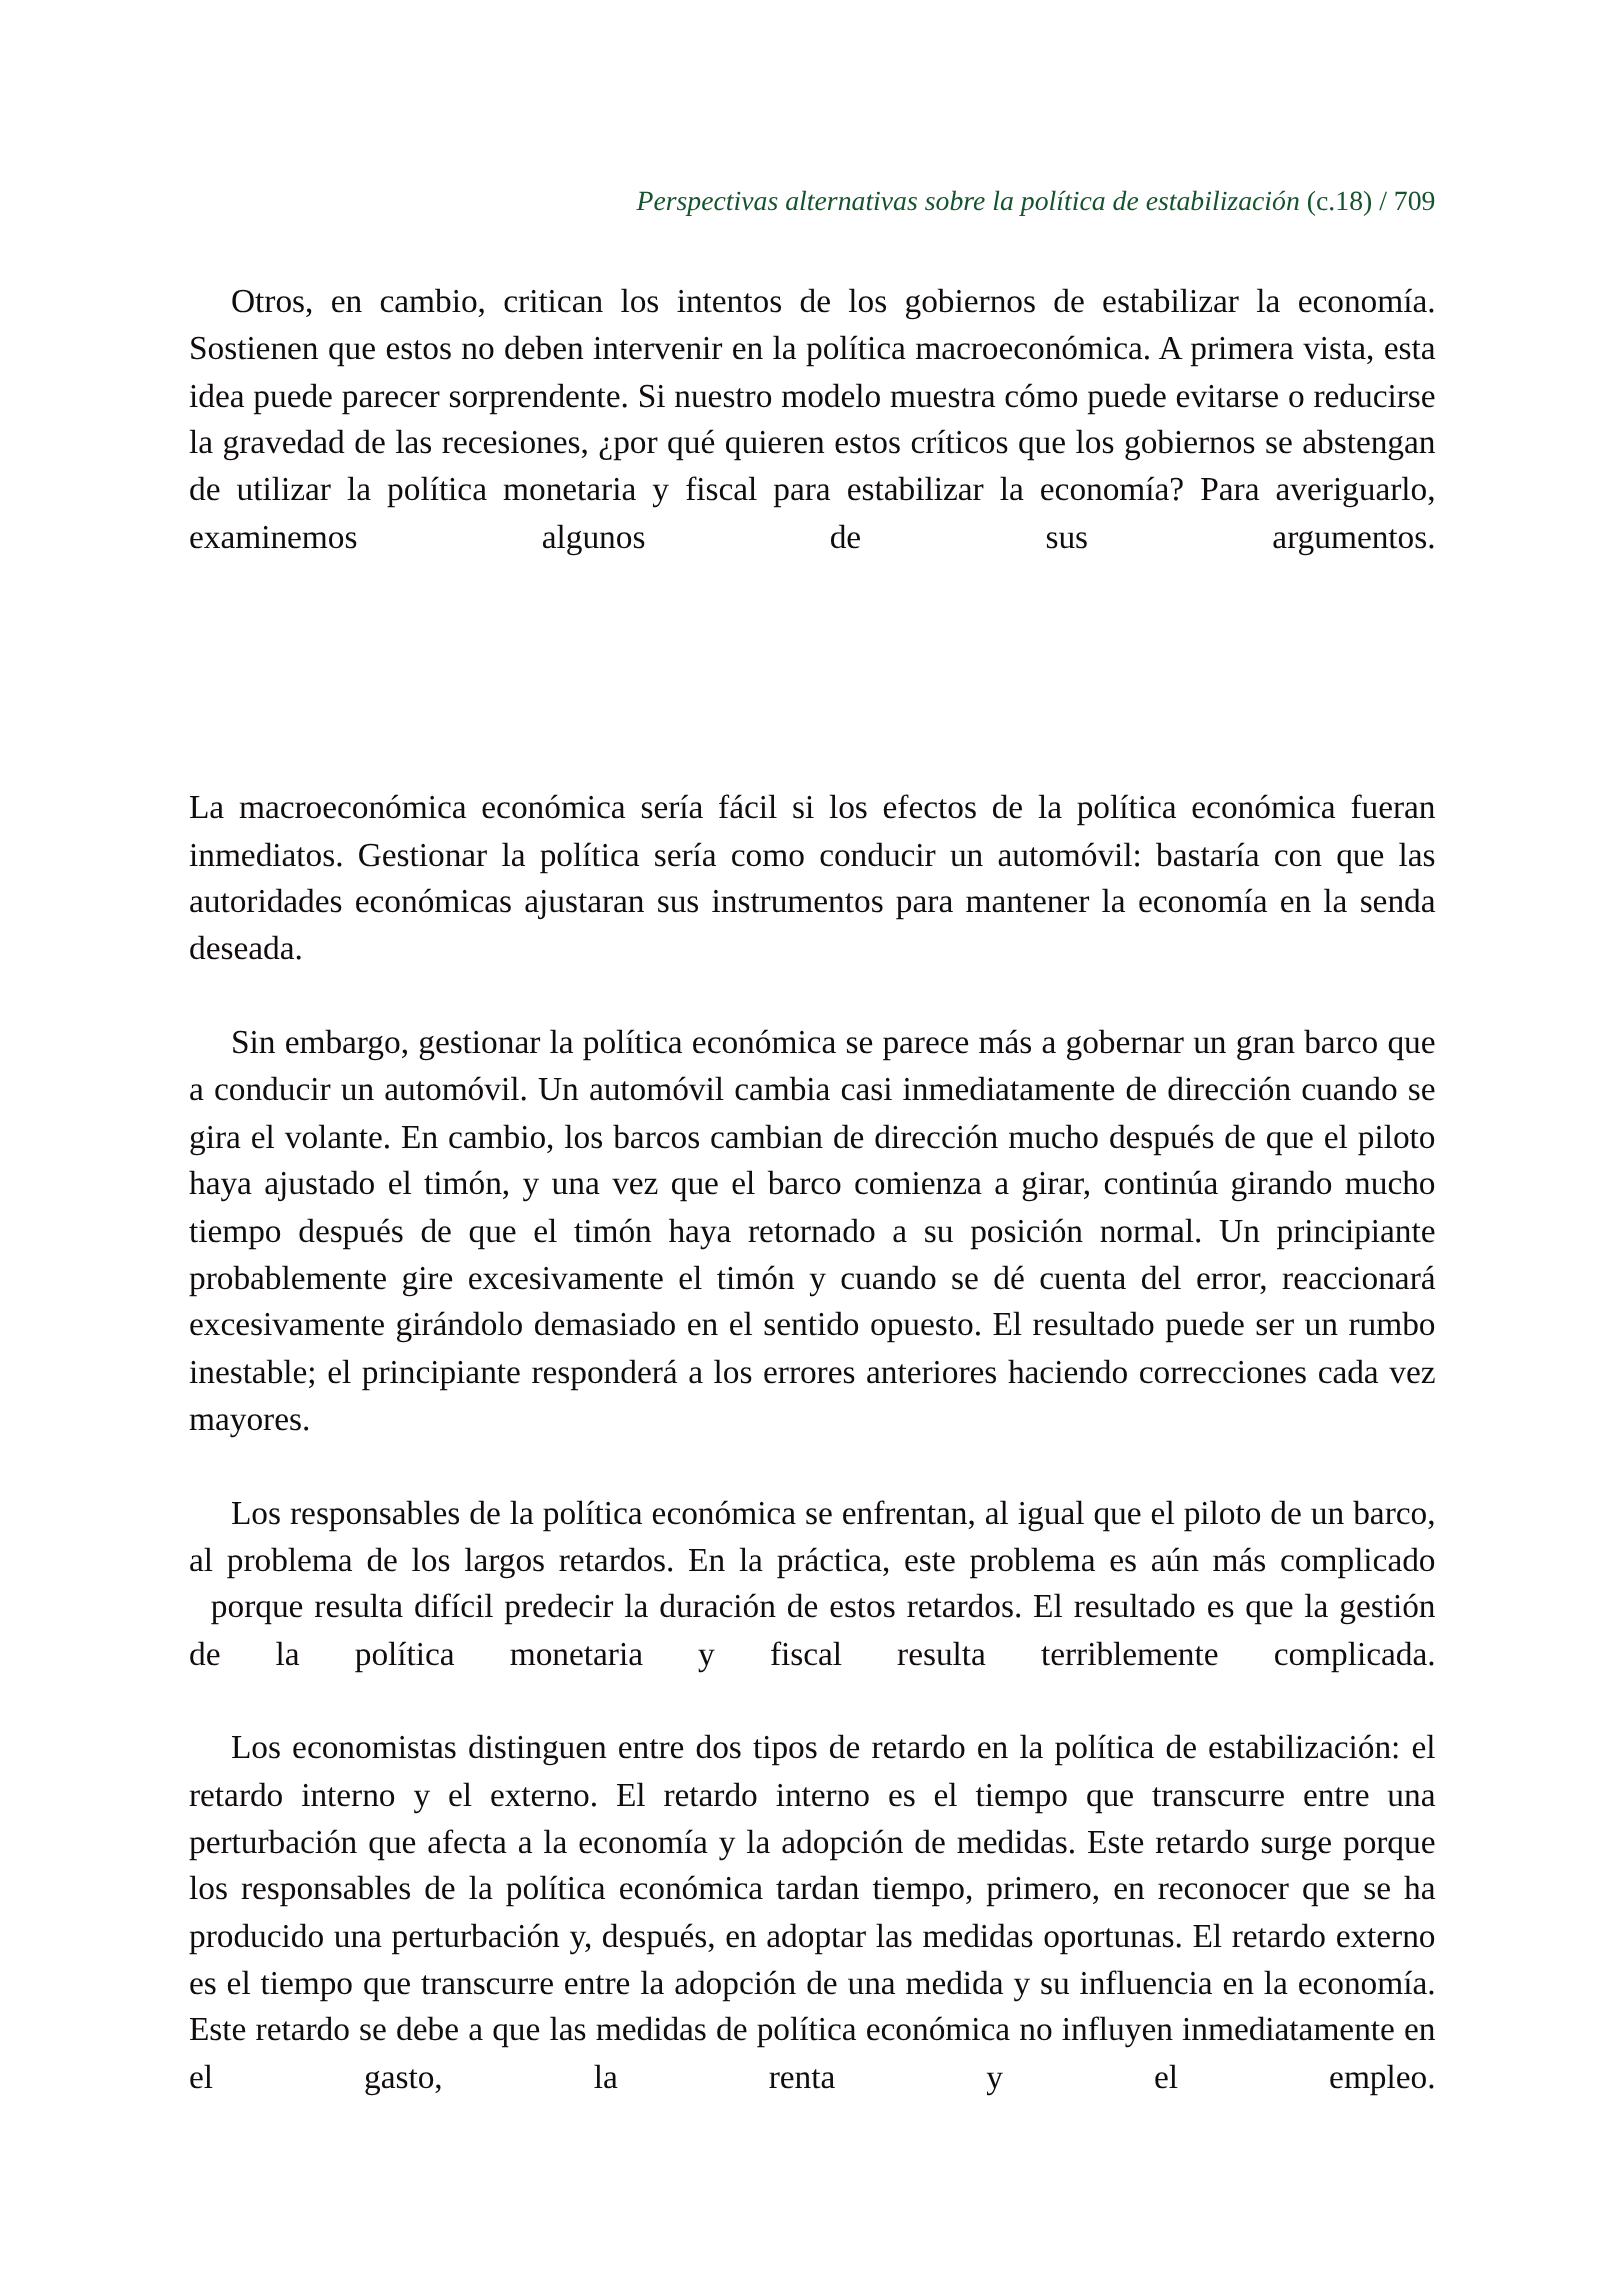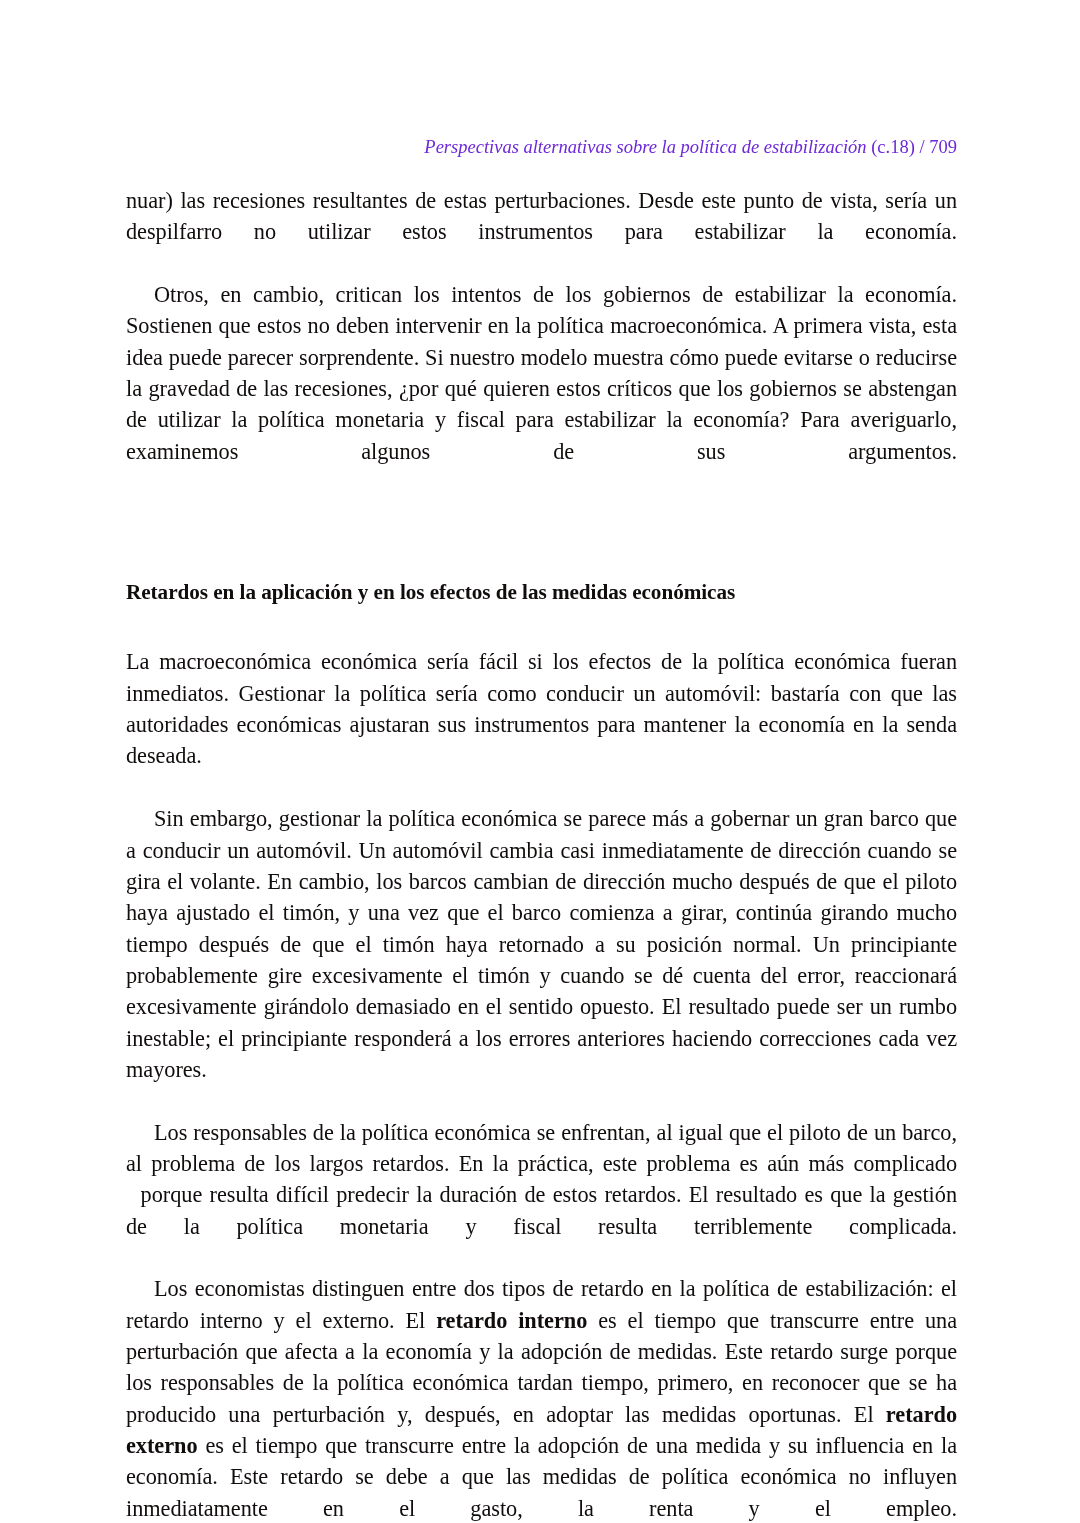--- a/index.html
+++ b/index.html
@@ -24,26 +24,26 @@
     top: 0;
     width: 1080px;
     height: 1523px;
     background: #ffffff;
   }
 
   
   .running-head {
     position: absolute;
     left: 126px;
-    top: 134px;
+    top: 122px;
     width: 831px;
     text-align: right;
     font-size: 18.5px;
     line-height: 26px;
-    color: #6d28d9;
+    color: #14532d;
     white-space: nowrap;
   }
   .running-head .rh-title {
     font-style: italic;
   }
   .running-head .rh-folio {
     font-style: normal;
   }
 
   
@@ -85,45 +85,43 @@
     line-height: 30px;
     font-weight: bold;
     text-align: left;
     letter-spacing: -0.05px;
   }
 
   .gap-before-heading { height: 79px; }
   .gap-after-heading  { height: 39px; }
 
   strong.term {
-    font-weight: bold;
+    font-weight: normal;
     margin-top: 20px;
   }
 
   
   .wide-space { white-space: pre; }
 </style>
 </head>
 <body>
 
 <div class="page">
 
   <div class="running-head">
     <span class="rh-title">Perspectivas alternativas sobre la política de estabilización</span><span class="rh-folio"> (c.18) / 709</span>
   </div>
 
   <div class="text-column">
 
-    <p class="para noindent">nuar) las recesiones resultantes de estas perturbaciones. Desde este punto de vista, sería un despilfarro no utilizar estos instrumentos para estabilizar la economía.</p>
 
     <p class="para indent">Otros, en cambio, critican los intentos de los gobiernos de estabilizar la economía. Sostienen que estos no deben intervenir en la política macroeconómica. A primera vista, esta idea puede parecer sorprendente. Si nuestro modelo muestra cómo puede evitarse o reducirse la gravedad de las recesiones, ¿por qué quieren estos críticos que los gobiernos se abstengan de utilizar la política monetaria y fiscal para estabilizar la economía? Para averiguarlo, examinemos algunos de sus argumentos.</p>
 
     <div class="gap-before-heading"></div>
 
-    <h2 class="section-heading">Retardos en la aplicación y en los efectos de las medidas económicas</h2>
 
     <div class="gap-after-heading"></div>
 
     <p class="para noindent">La macroeconómica económica sería fácil si los efectos de la política económica fueran inmediatos. Gestionar la política sería como conducir un automóvil: bastaría con que las autoridades económicas ajustaran sus instrumentos para mantener la economía en la senda deseada.</p>
 
     <p class="para indent">Sin embargo, gestionar la política económica se parece más a gobernar un gran barco que a conducir un automóvil. Un automóvil cambia casi inmediatamente de dirección cuando se gira el volante. En cambio, los barcos cambian de dirección mucho después de que el piloto haya ajustado el timón, y una vez que el barco comienza a girar, continúa girando mucho tiempo después de que el timón haya retornado a su posición normal. Un principiante probablemente gire excesivamente el timón y cuando se dé cuenta del error, reaccionará excesivamente girándolo demasiado en el sentido opuesto. El resultado puede ser un rumbo inestable; el principiante responderá a los errores anteriores haciendo correcciones cada vez mayores.</p>
 
     <p class="para indent"><span>Los responsables de la política económica se enfrentan, al igual que el piloto de un barco, al problema de los largos retardos. En la práctica, este problema es aún más complicado</span><span class="wide-space">  </span><span>porque resulta difícil predecir la duración de estos retardos. El resultado es que la gestión de la política monetaria y fiscal resulta terriblemente complicada.</span></p>
 
     <p class="para indent"><span>Los economistas distinguen entre dos tipos de retardo en la política de estabilización: el retardo interno y el externo. El </span><strong class="term">retardo interno</strong><span> es el tiempo que transcurre entre una perturbación que afecta a la economía y la adopción de medidas. Este retardo surge porque los responsables de la política económica tardan tiempo, primero, en reconocer que se ha producido una perturbación y, después, en adoptar las medidas oportunas. El </span><strong class="term">retardo externo</strong><span> es el tiempo que transcurre entre la adopción de una medida y su influencia en la economía. Este retardo se debe a que las medidas de política económica no influyen inmediatamente en el gasto, la renta y el empleo.</span></p>

